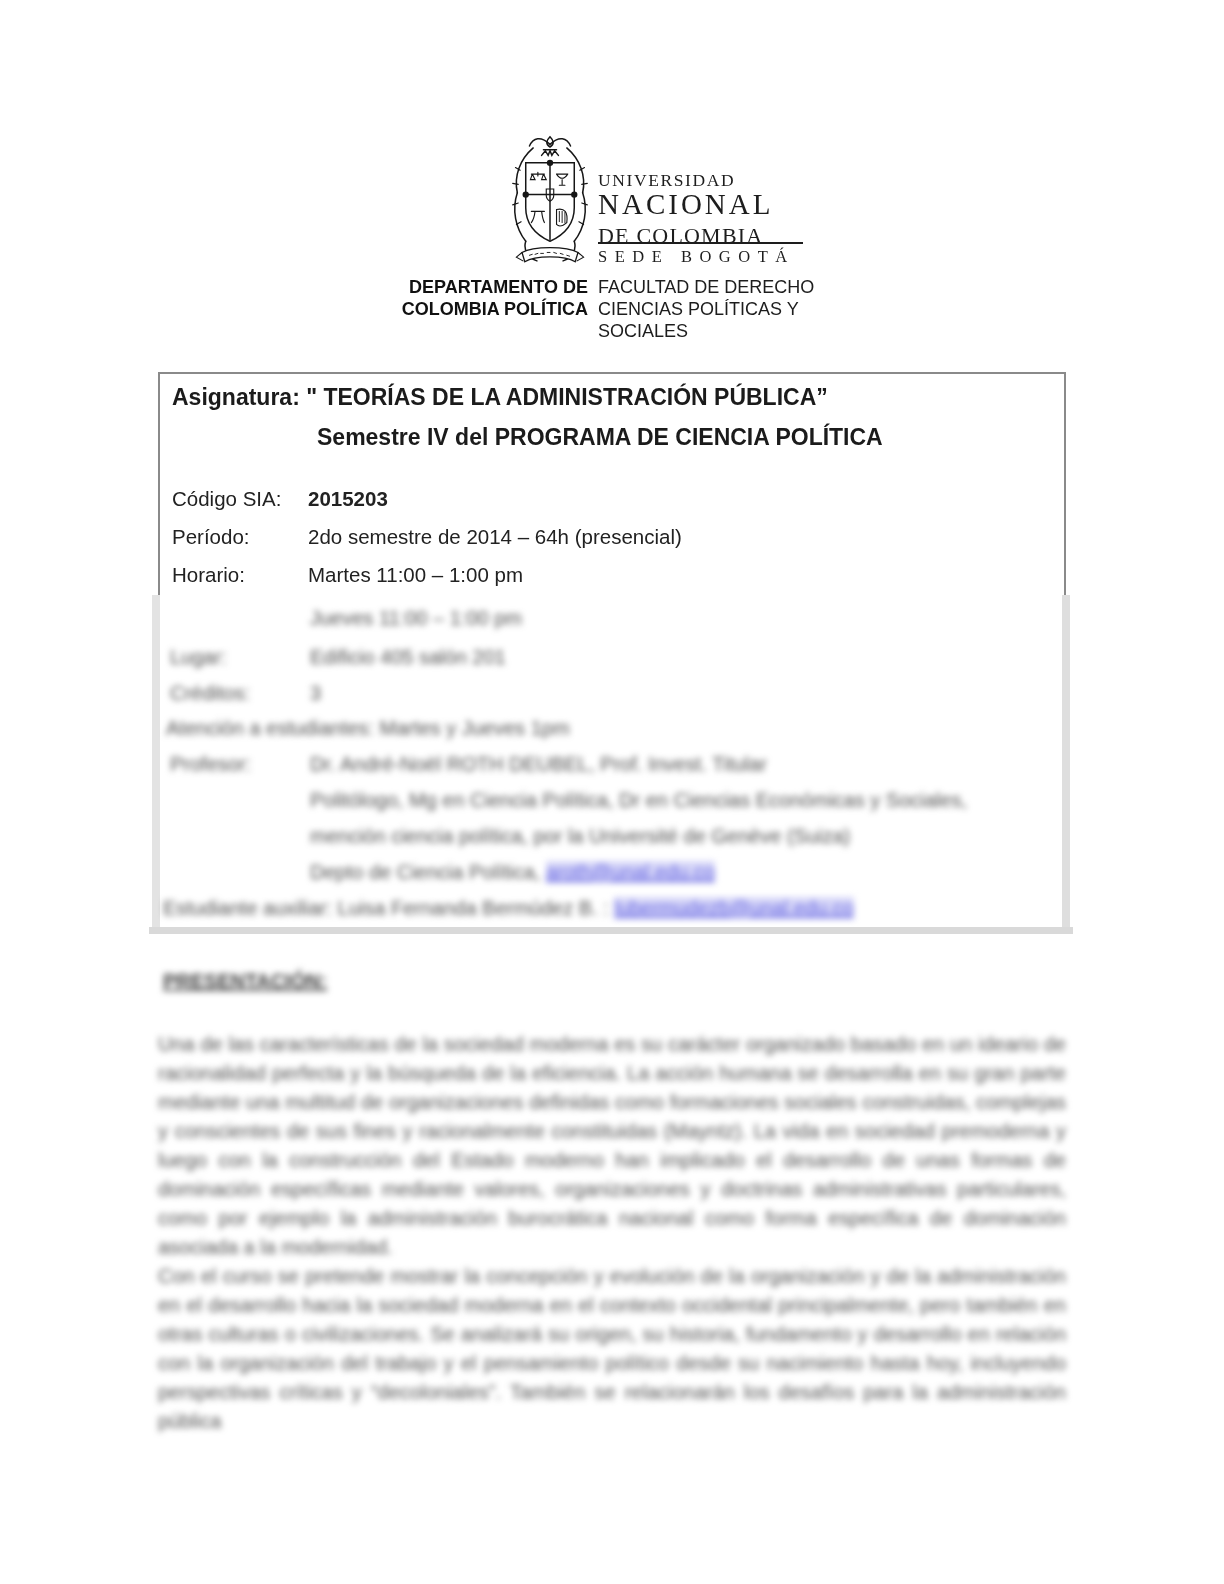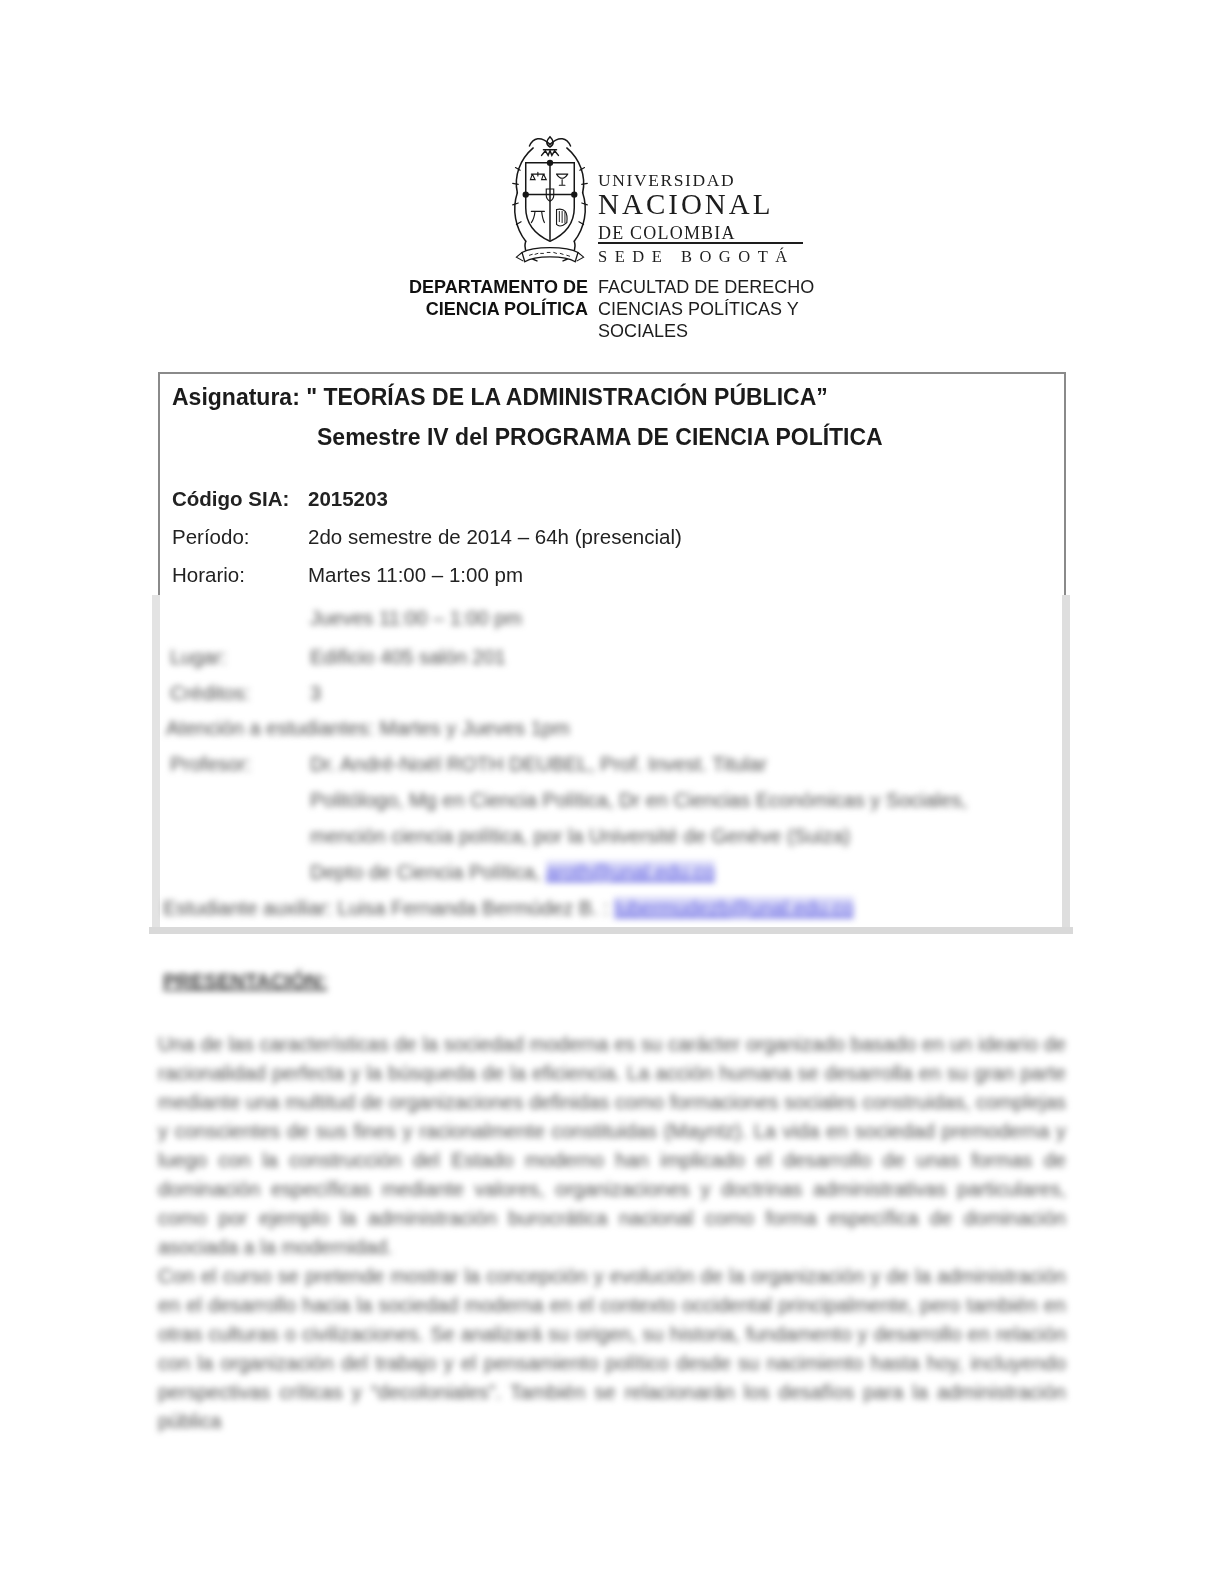--- a/index.html
+++ b/index.html
@@ -14,36 +14,36 @@
     overflow:hidden;
     border-radius:11px;
   }
   
   .crest{position:absolute;left:503px;top:133px;width:94px;height:140px;}
   .wordmark{position:absolute;left:598px;top:168px;width:220px;color:#1d1d1d;
     font-family:"Liberation Serif","DejaVu Serif",serif;}
   .wm-line{position:absolute;left:0;white-space:nowrap;}
   .wm-univ{top:2px;font-size:17.5px;letter-spacing:1.6px;}
   .wm-nac{top:20px;font-size:29px;letter-spacing:3px;}
-  .wm-dec{top:55px;font-size:18px;letter-spacing:1.2px;}
+  .wm-dec{top:55px;font-size:22px;letter-spacing:1.2px;}
   .wm-rule{position:absolute;left:0;top:74px;width:205px;border-top:2.5px solid #1d1d1d;}
   .wm-sede{top:79px;font-size:16.5px;letter-spacing:7.5px;}
   .dept{position:absolute;left:398px;top:276px;width:190px;text-align:right;
     font-weight:bold;font-size:18px;line-height:22px;color:#111;}
   .faculty{position:absolute;left:598px;top:276px;width:240px;
     font-family:Liberation Sans, sans-serif;font-size:18px;line-height:22px;color:#1d1d1d;}
   
   .course-box{position:absolute;left:158px;top:372px;width:908px;height:558px;
     border:2px solid #8a8a8a;box-sizing:border-box;background:#fff;}
   .cb-abs{position:absolute;white-space:nowrap;}
   .cb-title{left:12px;top:10px;font-size:23px;font-weight:bold;}
   .cb-subtitle{left:148px;top:50px;font-size:23px;font-weight:bold;margin-left:9px;}
   .cb-label{font-size:20.5px;color:#222;}
   .cb-value{font-size:20.5px;color:#222;}
-  .row-codigo-l{left:12px;top:113px;font-weight:bold;}
+  .row-codigo-l{left:12px;top:113px;}
   .row-codigo-v{left:148px;top:113px;font-weight:bold;}
   .row-periodo-l{left:12px;top:151px;}
   .row-periodo-v{left:148px;top:151px;}
   .row-horario-l{left:12px;top:189px;}
   .row-horario-v{left:148px;top:189px;text-align:center;}
   
   .blur-overlay{position:absolute;left:149px;top:595px;width:924px;height:339px;
     background:#ffffff;}
   .strip{position:absolute;background:#dadada;}
   .strip-left{left:3px;top:0;width:8px;height:339px;background:#e3e3e3;}
@@ -109,21 +109,21 @@
   <div class="wordmark">
     <span class="wm-line wm-univ">UNIVERSIDAD</span>
     <span class="wm-line wm-nac">NACIONAL</span>
     <span class="wm-line wm-dec">DE COLOMBIA</span>
     <span class="wm-rule"></span>
     <span class="wm-line wm-sede">SEDE BOGOTÁ</span>
   </div>
 
   <div class="dept">
     <div>DEPARTAMENTO DE</div>
-    <div>CIENCIA POLÍTICA</div>
+    <div>COLOMBIA POLÍTICA</div>
   </div>
 
   <div class="faculty">
     <div>FACULTAD DE DERECHO</div>
     <div>CIENCIAS POLÍTICAS Y</div>
     <div>SOCIALES</div>
   </div>
 
   <div class="course-box">
     <div class="cb-abs cb-title">

